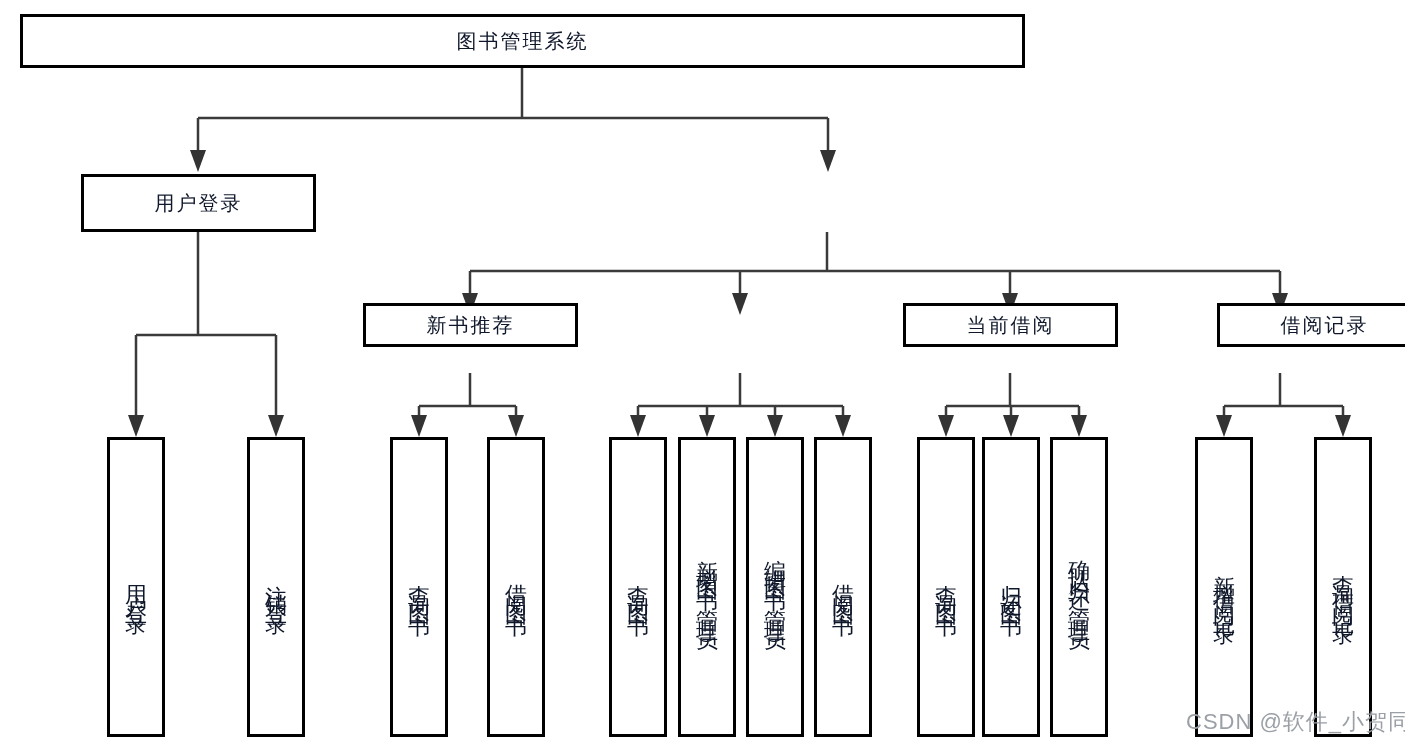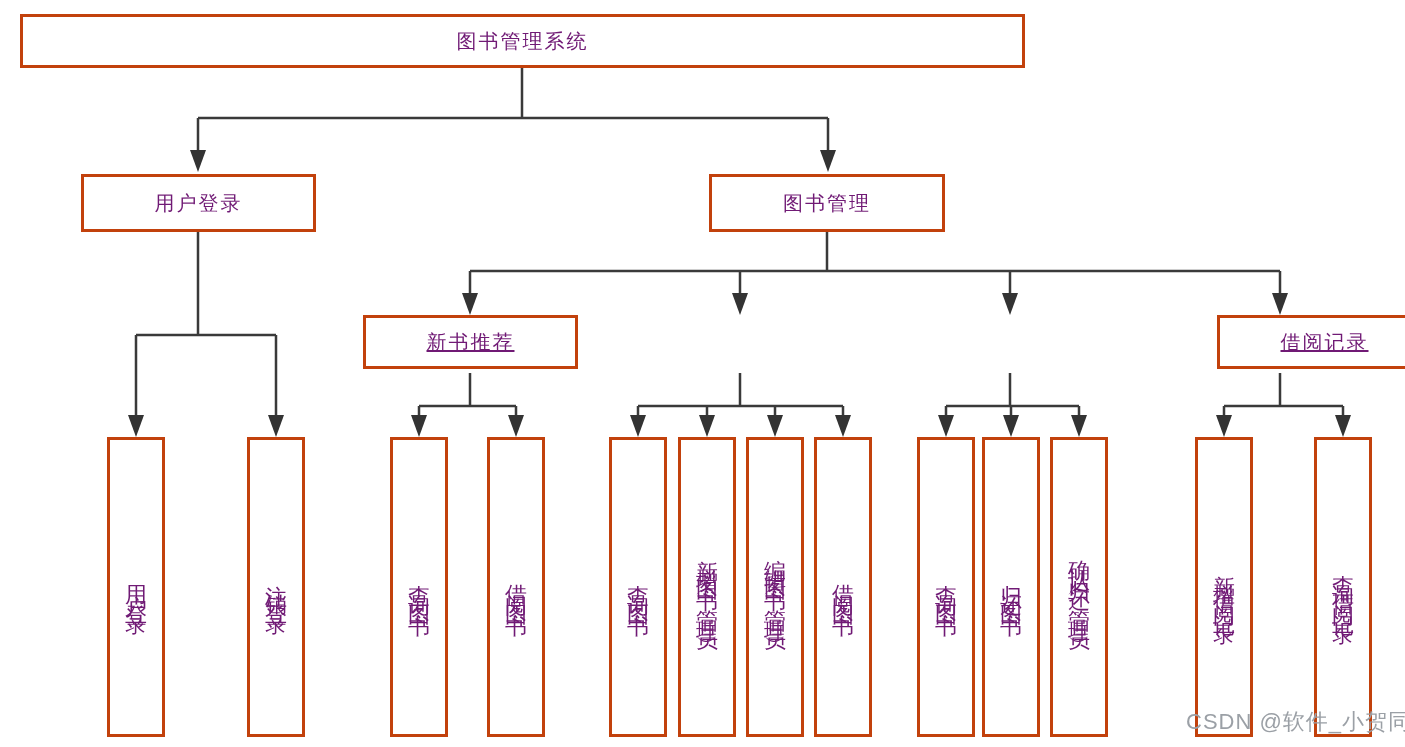--- a/index.html
+++ b/index.html
@@ -1,33 +1,33 @@
 <!DOCTYPE html>
 <html><head>
 <meta charset="utf-8">
 <style>
   html,body{margin:0;padding:0;background:#ffffff;}
   body{width:1405px;height:747px;font-family:"Liberation Sans","DejaVu Sans",sans-serif;}
   .canvas{position:relative;width:1405px;height:747px;background:#ffffff;overflow:hidden;}
   .connectors{position:absolute;left:0;top:0;width:1405px;height:747px;}
   .node{
     position:absolute;box-sizing:border-box;
-    border:3px solid #c2410c;background:#ffffff;
+    border:3px solid #000000;background:#ffffff;
     display:flex;align-items:center;justify-content:center;
-    color:#701a75;
+    color:#0f172a;
     text-align:right;
   }
   .h-label{font-size:20px;letter-spacing:2px;white-space:nowrap;}
   .v-label{
     writing-mode:vertical-rl;text-orientation:mixed;
     font-size:22px;letter-spacing:10px;line-height:1;white-space:nowrap;
   }
   .leaf{width:58px;height:300px;top:437px;}
   .lvl2{height:58px;top:174px;}
-  .lvl3{height:54px;top:315px;width:215px;text-decoration:underline;}
+  .lvl3{height:44px;top:303px;width:215px;}
   .watermark{
     position:absolute;left:1186px;top:707px;
     font-size:22px;color:#9ba0a6;letter-spacing:1px;white-space:nowrap;
   }
 </style>
 </head>
 <body>
 
 <div class="canvas">
 
@@ -63,26 +63,26 @@
     </g>
   </svg>
 
   <div class="node" style="left:20px;top:14px;width:1005px;height:54px;">
     <span class="h-label">图书管理系统</span>
   </div>
 
   <div class="node lvl2" style="left:81px;width:235px;">
     <span class="h-label">用户登录</span>
   </div>
-  <div class="node lvl2" style="left:709px;width:236px;">
-    <span class="h-label">图书管理</span>
-  </div>
 
   <div class="node lvl3" style="left:363px;">
     <span class="h-label">新书推荐</span>
+  </div>
+  <div class="node lvl3" style="left:903px;">
+    <span class="h-label">当前借阅</span>
   </div>
   <div class="node lvl3" style="left:1173px;margin-left:44px;">
     <span class="h-label">借阅记录</span>
   </div>
 
   <div class="node leaf" style="left:107px;">
     <span class="v-label">用户登录</span>
   </div>
   <div class="node leaf" style="left:247px;">
     <span class="v-label">注销登录</span>

